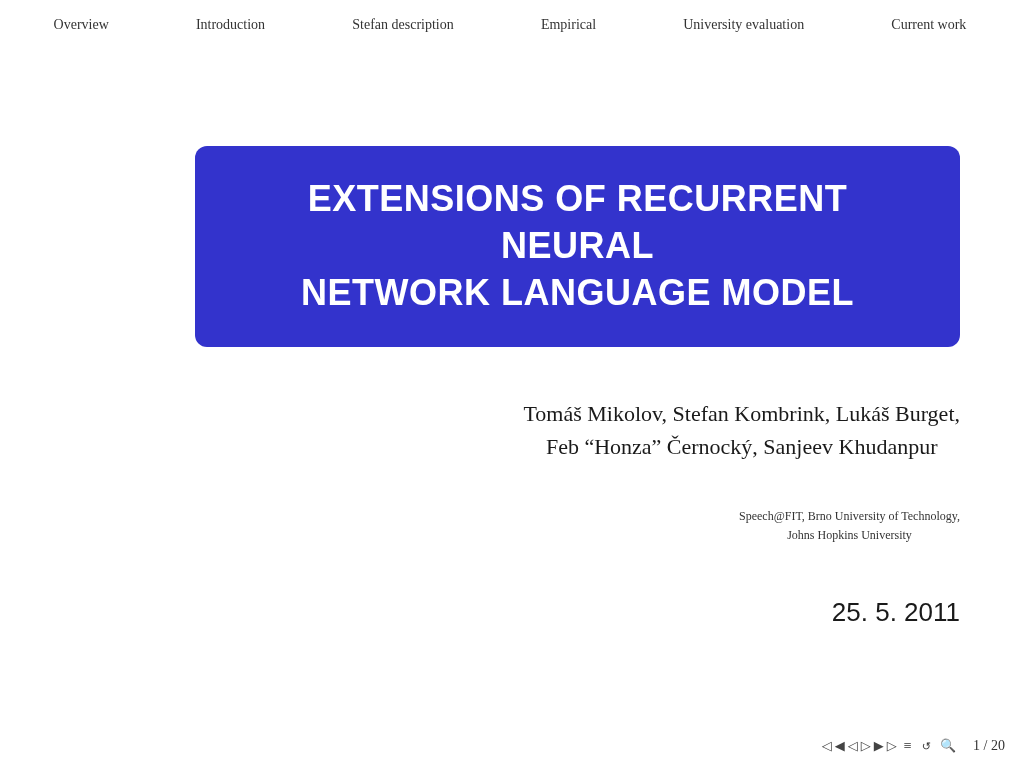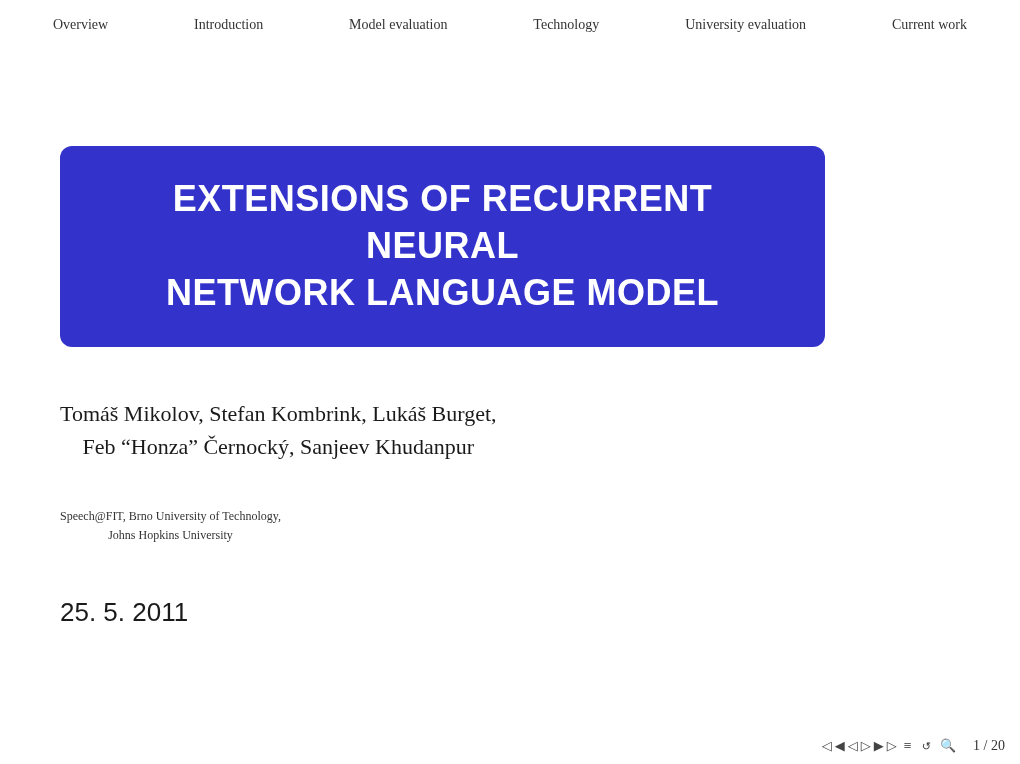--- a/index.html
+++ b/index.html
@@ -34,21 +34,21 @@
       cursor: pointer;
       padding: 5px 8px;
     }
 
     
     .main-content {
       width: 100%;
       height: calc(764px - 50px);
       display: flex;
       flex-direction: column;
-      align-items: flex-start;
+      align-items: flex-end;
       justify-content: center;
       padding: 20px 60px 60px 60px;
     }
 
     
     .title-box {
       background: #3333cc;
       border-radius: 12px;
       padding: 30px 50px;
       margin-bottom: 50px;
@@ -131,22 +131,22 @@
       color: #333;
       margin: 0 3px;
     }
   </style>
 </head>
 <body>
 
 <div class="nav-bar">
 <div class="nav-item">Overview</div>
     <div class="nav-item">Introduction</div>
-    <div class="nav-item">Model evaluation</div>
-    <div class="nav-item">Technology</div>
+    <div class="nav-item">Stefan description</div>
+    <div class="nav-item">Empirical</div>
     <div class="nav-item">University evaluation</div>
     <div class="nav-item">Current work</div>
   </div>
 
 <div class="main-content">
   <div class="title-box" style="background: #3333cc;">
     <div class="title-text">
       <span>EXTENSIONS OF RECURRENT NEURAL</span><br>
       <span>NETWORK LANGUAGE MODEL</span>
     </div>

